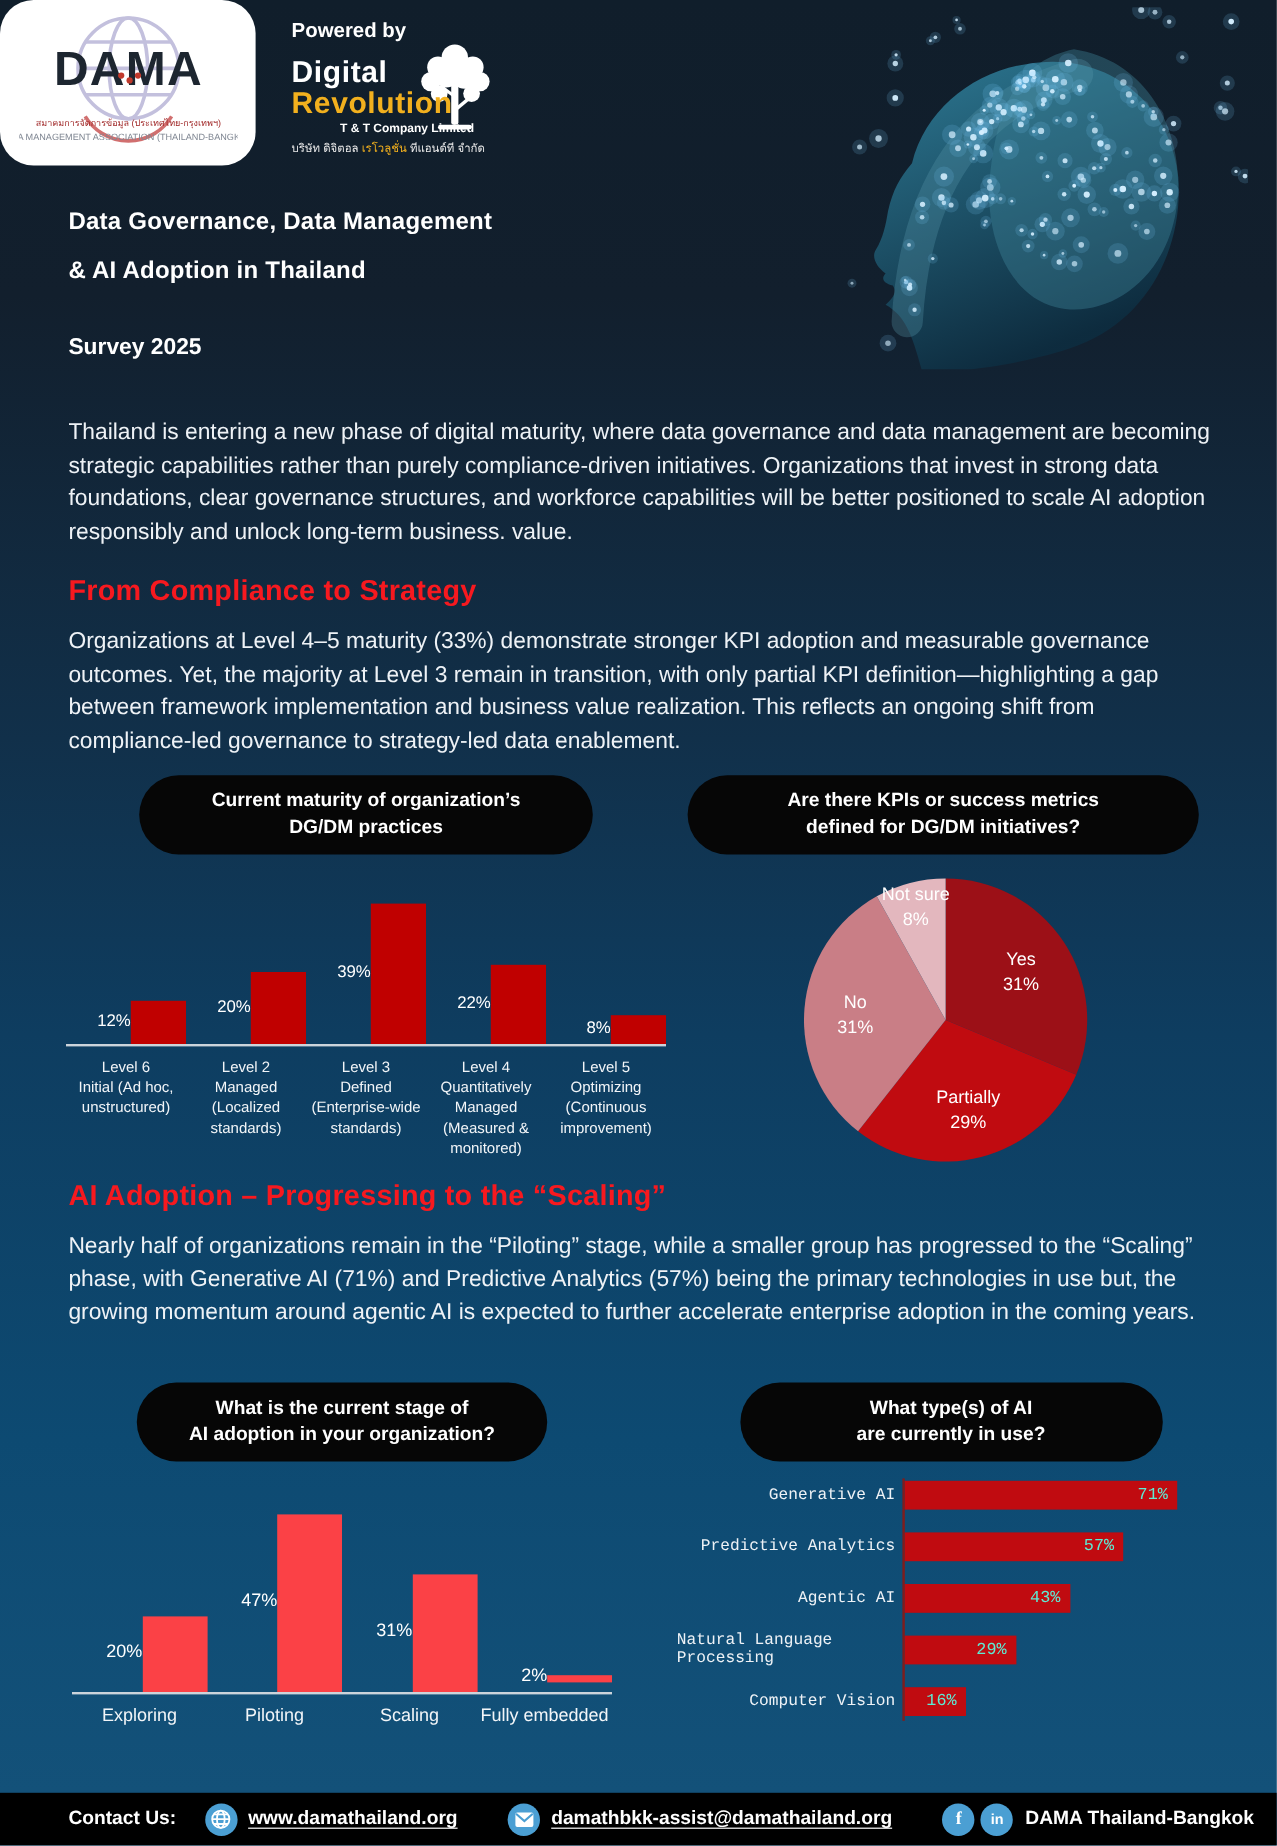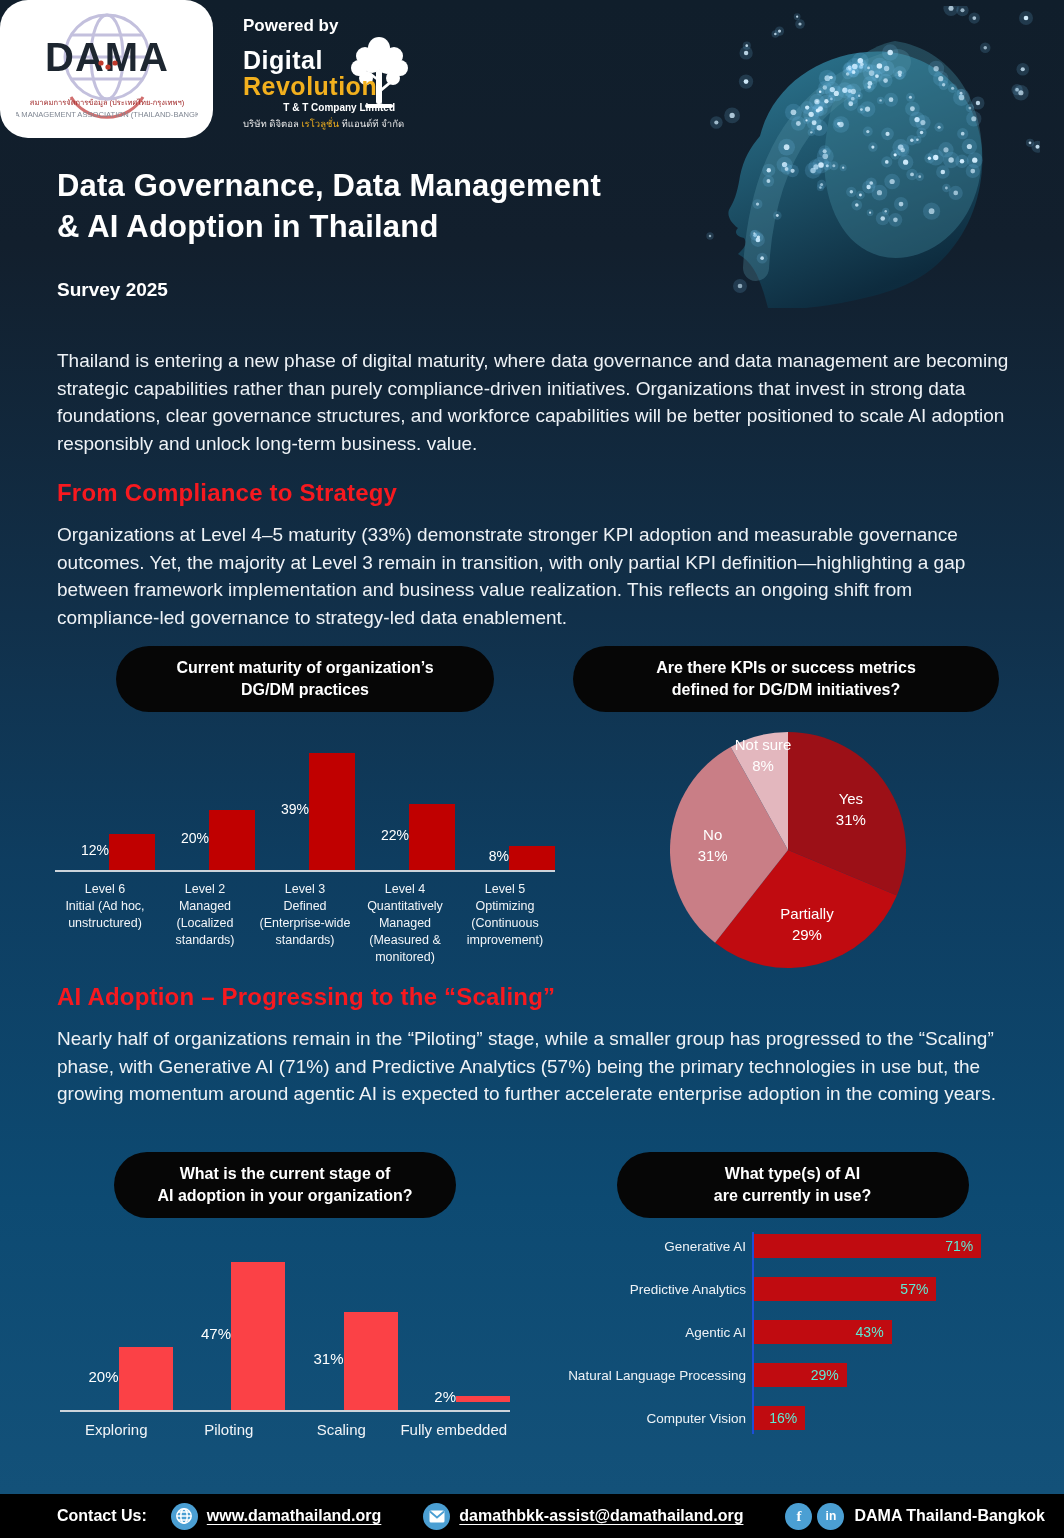--- a/index.html
+++ b/index.html
@@ -17,21 +17,21 @@
   .powered { left:243px; top:16px; color:#fff; font-size:17px; font-weight:bold; }
   .dr-logo { left:243px; top:46px; width:152px; }
   .dr-digital { font-size:25px; font-weight:bold; color:#fff; letter-spacing:.5px; position:relative; z-index:2; }
   .dr-rev { font-size:25px; font-weight:bold; color:#f2b01e; letter-spacing:.5px; margin-top:-3px; position:relative; z-index:2;}
   .dr-co { font-size:10px; font-weight:bold; color:#fff; text-align:right; margin-top:1px; position:relative; z-index:2;}
   .dr-thai { font-size:9.5px; color:#e9e9e9; margin-top:3px; white-space:nowrap; position:relative; z-index:2;}
   .dr-thai .y { color:#f2b01e; }
   .dr-tree { position:absolute; right:-22px; top:-16px; z-index:1; }
   .brain-wrap { right:24px; top:6px; width:360px; height:302px; }
 
-  .page-title { left:57px; top:165px; color:#fff; font-size:31px; font-weight:bold;
+  .page-title { left:57px; top:165px; color:#fff; font-size:20px; font-weight:bold;
     line-height:41px; white-space:pre-line; letter-spacing:.2px; }
   .survey { left:57px; top:279px; color:#fff; font-size:19px; font-weight:bold; }
 
   .para { color:#eef2f6; font-size:19px; line-height:27.5px; }
   .intro { left:57px; top:347px; width:952px; }
   .red-head { color:#f7191f; font-size:24px; font-weight:bold; letter-spacing:.2px; }
   .rh1 { left:57px; top:479px;text-align:center; }
   .p1 { left:57px; top:521px; width:960px; }
   .rh2 { left:57px; top:983px; }
   .p2 { left:57px; top:1025px; width:960px; }
@@ -63,21 +63,21 @@
   .c3 .vbar { width:54px; }
   .vaxis { height:2px; background:#ccd4db; width:100%; }
   .cats { display:flex; margin-top:9px; }
   .vcat { color:#f2f5f8; text-align:center; white-space:pre-line; }
   .c1 .vcat { width:100px; font-size:12.5px; line-height:17px; }
   .c3 .vcat { flex:1; font-size:15px; }
 
   .pie-svg { display:block; margin:8px 0 0 50px; }
   .pie-label { fill:#fff; font-size:15px; font-family:"Liberation Sans",sans-serif; }
 
-  .hrows { margin:14px 0 0 182px; border-left:2px solid #1d4ed8; padding:2px 0 4px 0; }
+  .hrows { margin:14px 0 0 182px; border-left:2px solid #7f1d1d; padding:2px 0 4px 0;font-family:Liberation Mono, monospace; }
   .hrow { position:relative; height:24px; margin-bottom:19px; }
   .hrow:last-child { margin-bottom:0; }
   .hlab { position:absolute; left:-190px; width:182px; top:0; height:24px;
     display:flex; align-items:center; justify-content:flex-end; color:#eef2f6; font-size:13.5px; }
   .hbarEl { height:24px; display:flex; align-items:center; justify-content:flex-end;
     padding-right:8px; color:#5eead4; font-size:14px; }
 
   
   .footer { left:0; top:1494px; width:1064px; height:44px; background:#000;
     display:flex; align-items:center; padding-left:57px; }

